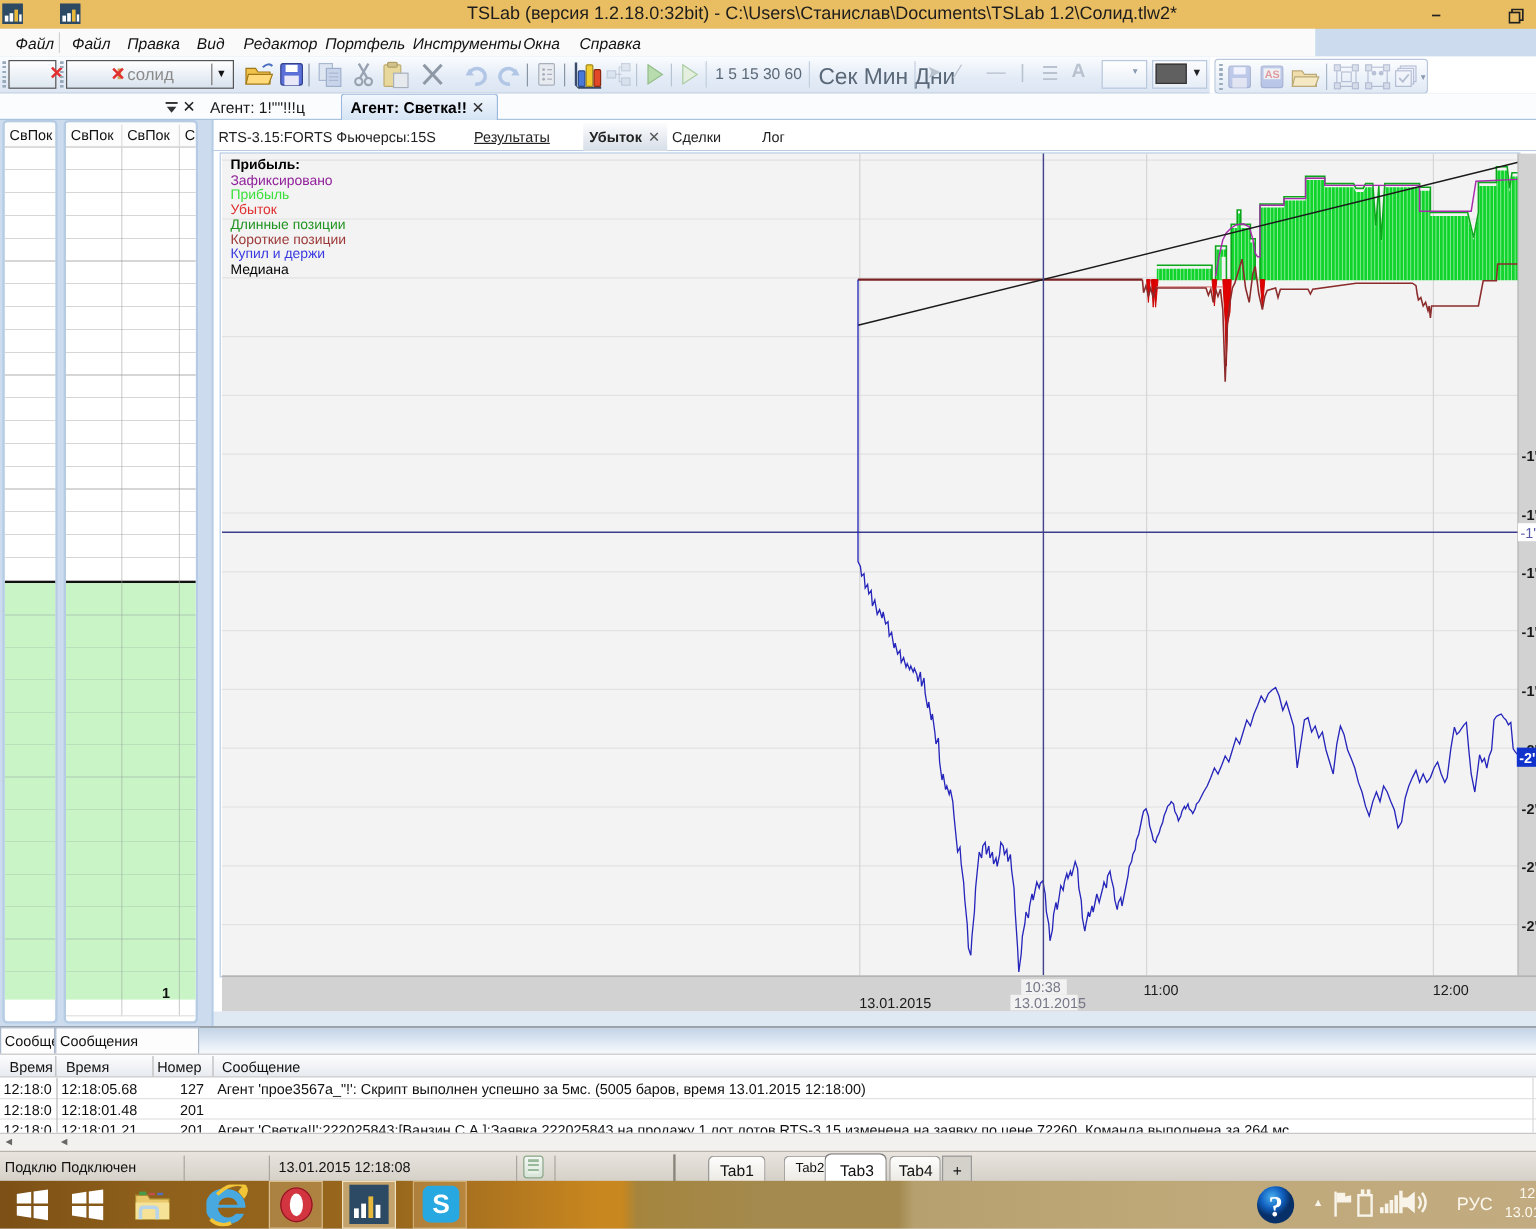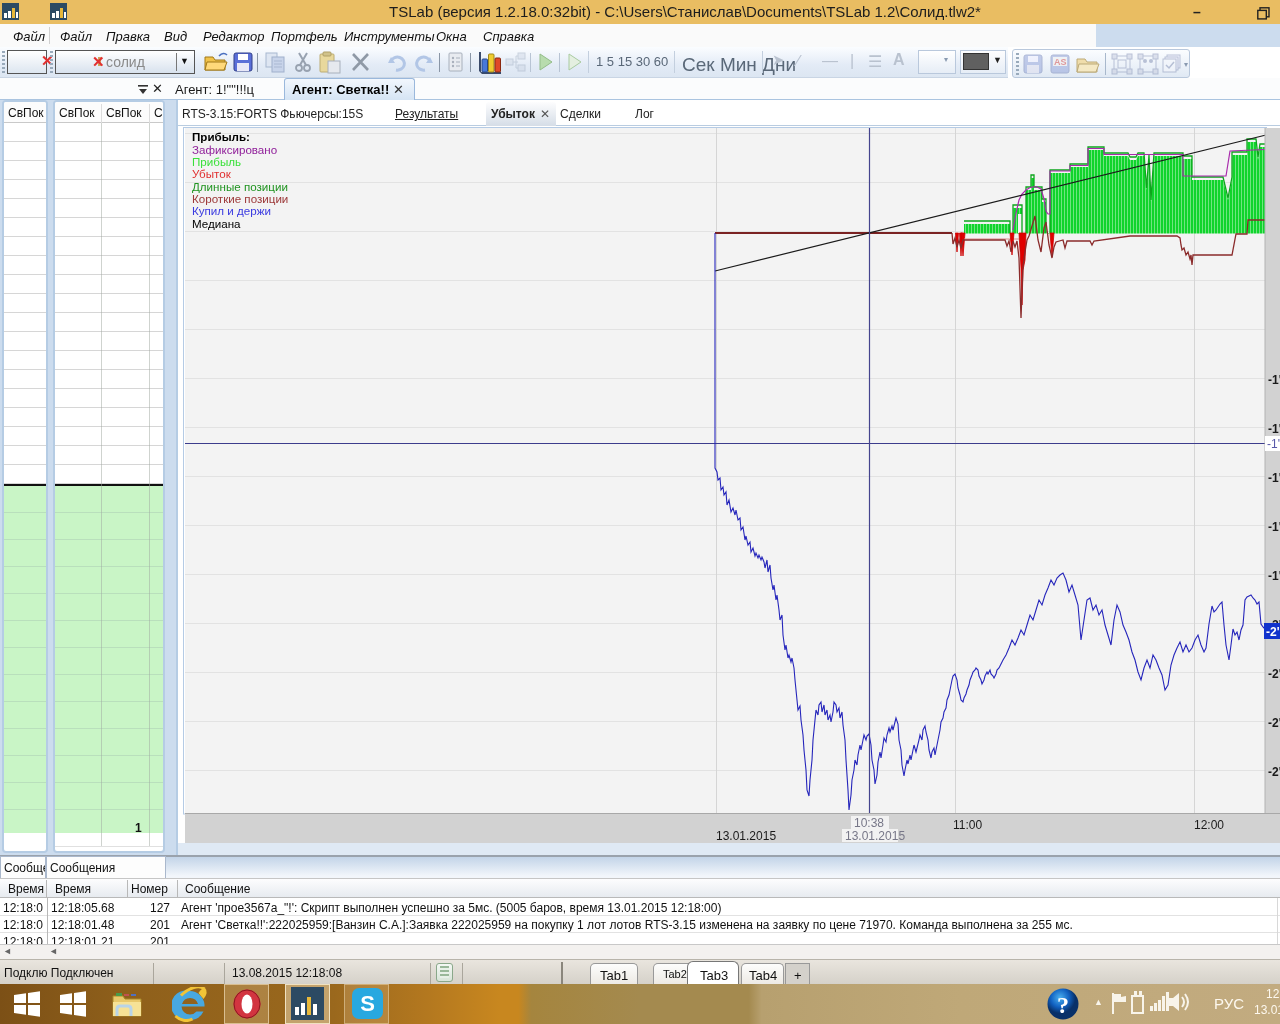--- a/index.html
+++ b/index.html
@@ -392,35 +392,35 @@
       <div class="abs" style="left:0;top:34px;width:1280px;height:1px;background:#e2e2e2;"></div>
       <div class="abs" style="left:47px;top:0;width:1px;height:46px;background:#b8b8b8;"></div>
       <div class="abs" style="left:1277px;top:0;width:1px;height:46px;background:#d8d8d8;"></div>
       <span class="abs" style="left:3px;top:3px;">12:18:0</span>
         <span class="abs" style="left:51px;top:3px;">12:18:05.68</span>
         <span class="abs" style="left:150px;top:3px;">127</span>
         <span class="abs" style="left:181px;top:3px;">Агент 'прое3567а_"!': Скрипт выполнен успешно за 5мс. (5005 баров, время 13.01.2015 12:18:00)</span>
       <span class="abs" style="left:3px;top:20px;">12:18:0</span>
         <span class="abs" style="left:51px;top:20px;">12:18:01.48</span>
         <span class="abs" style="left:150px;top:20px;">201</span>
-        <span class="abs" style="left:181px;top:20px;">Агент 'Светка!!':222025959:[Ванзин С.А.]:Заявка 222025959 на покупку 1 лот лотов RTS-3.15 изменена на заявку по цене 71970. Команда выполнена за 255 мс.</span>
       <span class="abs" style="left:3px;top:37px;">12:18:0</span>
         <span class="abs" style="left:51px;top:37px;">12:18:01.21</span>
         <span class="abs" style="left:150px;top:37px;">201</span>
+        <span class="abs" style="left:181px;top:37px;">Агент 'Светка!!':222025843:[Ванзин С.А.]:Заявка 222025843 на продажу 1 лот лотов RTS-3.15 изменена на заявку по цене 72260. Команда выполнена за 264 мс</span>
     </div>
     <div class="abs" style="left:0;top:89px;width:1280px;height:15px;background:#f3f1ef;border-top:1px solid #c8c8c8;">
       <span class="abs" style="left:3px;top:1px;font-size:9px;color:#666;">◄</span>
       <span class="abs" style="left:49px;top:1px;font-size:9px;color:#666;">◄</span>
     </div>
   </div>
   <div id="statusbar" class="abs">
     <span class="abs" style="left:4px;top:6px;">Подклю Подключен</span>
     <div class="abs" style="left:153px;top:3px;width:1px;height:21px;background:#aaa69c;"></div>
     <div class="abs" style="left:224px;top:3px;width:1px;height:21px;background:#aaa69c;"></div>
-    <span class="abs" style="left:232px;top:6px;">13.08.2015 12:18:08</span>
+    <span class="abs" style="left:232px;top:6px;">13.01.2015 12:18:08</span>
     <div class="abs" style="left:430px;top:3px;width:1px;height:21px;background:#aaa69c;"></div>
     <div class="abs" style="left:436px;top:3px;width:17px;height:19px;border:1px solid #8aa88a;border-radius:3px;background:linear-gradient(#f4f8f4,#d8e4d8);">
       <div class="abs" style="left:3px;top:2px;width:9px;height:12px;background:repeating-linear-gradient(#9ab89a 0 2px,#e8f0e8 2px 4px);"></div>
     </div>
     <div class="abs" style="left:462px;top:3px;width:1px;height:21px;background:#aaa69c;"></div>
     <div class="abs" style="left:561px;top:2px;width:2px;height:23px;background:#8a867c;"></div>
     <div class="abs" style="left:590px;top:3px;width:48px;height:22px;border:1px solid #999;border-bottom:none;border-radius:5px 5px 0 0;background:linear-gradient(#fdfdfc,#ece9e3);font-size:13px;">
         <span class="abs" style="left:9px;top:4px;">Tab1</span>
       </div>
     <div class="abs" style="left:653px;top:3px;width:47px;height:22px;border:1px solid #999;border-bottom:none;border-radius:5px 5px 0 0;background:linear-gradient(#fdfdfc,#ece9e3);font-size:11px;">

